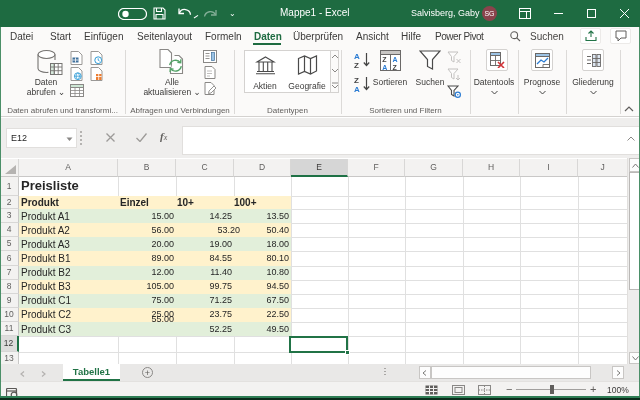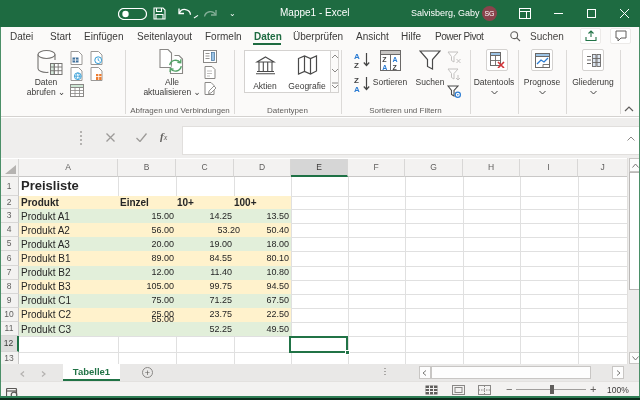--- a/index.html
+++ b/index.html
@@ -144,20 +144,21 @@
     <svg class="ab" style="left:90px;top:20px" width="13" height="14" viewBox="0 0 13 14">
       <path d="M1 .5h7.5l3.5 3.5V13.5H1z" fill="#fff" stroke="#9a9896" stroke-width="1"></path>
       <rect x="6" y="7" width="5.5" height="6" fill="#ed7d31"></rect>
       <path d="M6 9.5h5.5M8.7 7v6" stroke="#fff" stroke-width="0.8"></path>
     </svg>
     <svg class="ab" style="left:70px;top:37px" width="14" height="13" viewBox="0 0 14 13">
       <rect x="0.5" y="0.5" width="13" height="12" fill="#fff" stroke="#8a8886" stroke-width="1"></rect>
       <rect x="0.5" y="0.5" width="13" height="3" fill="#cde6d4" stroke="#8a8886" stroke-width="1"></rect>
       <path d="M0.5 6.5h13M0.5 9.5h13M5 3.5v9M9.5 3.5v9" stroke="#8a8886" stroke-width="0.8"></path>
     </svg>
+    <div class="glabel" style="left:2px;width:121px">Daten abrufen und transformi...</div>
 
     <svg class="ab" style="left:159px;top:2px" width="27" height="27" viewBox="0 0 27 27">
       <path d="M1 .5h8l3.5 3.5V18.5H1z" fill="#fff" stroke="#8a8886" stroke-width="1.1"></path>
       <path d="M15.5 6.5h4.5l3.5 3.5V24.5H11.5v-3" fill="#fff" stroke="#8a8886" stroke-width="1.1"></path>
       <path d="M10.7 16.2a6 6 0 0 1 10.8-2.4M22.3 17.2a6 6 0 0 1-10.8 2.4" fill="none" stroke="#52a266" stroke-width="1.4"></path>
       <path d="M21.9 10.3l-.2 3.4l-3.3-.4M11.1 23.1l.2-3.4l3.3.4" fill="none" stroke="#52a266" stroke-width="1.4"></path>
     </svg>
     <div class="btxt" style="left:132px;top:31px;width:80px">Alle<br>aktualisieren ⌄</div>
     <svg class="ab" style="left:203px;top:3px" width="14" height="13" viewBox="0 0 14 13">
       <rect x="0.5" y="0.5" width="13" height="12" fill="#fff" stroke="#8a8886" stroke-width="1"></rect>
@@ -272,20 +273,26 @@
     </div>
     <div class="btxt" style="left:568px;top:31px;width:50px">Gliederung</div>
     <svg class="ab" style="left:590px;top:43px" width="7" height="5" viewBox="0 0 7 5">
         <path d="M0.5 1l3 3l3-3" fill="none" stroke="#444" stroke-width="1"></path>
       </svg>
     <svg class="ab" style="left:624px;top:59px" width="10" height="6" viewBox="0 0 10 6">
         <path d="M1 5l4-4l4 4" fill="none" stroke="#605e5c" stroke-width="1.2"></path>
       </svg>
   </div>
   <div class="fbar">
+    <div class="namebox">
+      <span class="ab" style="left:4px;top:4px;font-size:9px;color:#262626">E12</span>
+      <svg class="ab" style="left:59px;top:8px" width="7" height="5" viewBox="0 0 7 5">
+          <path d="M0.5 0.5l3 3.5l3-3.5" fill="#8a8886"></path>
+        </svg>
+    </div>
     <div class="ab" style="left:80px;top:13px;width:2px;height:14px;background:repeating-linear-gradient(#b5b3b1 0 2px,#f1f0ef 2px 4px)"></div>
     <svg class="ab" style="left:106px;top:15px" width="9" height="9" viewBox="0 0 9 9">
         <path d="M0.5 0.5l8 8M8.5 0.5l-8 8" stroke="#9c9a98" stroke-width="1.3"></path>
       </svg>
     <svg class="ab" style="left:136px;top:15px" width="11" height="9" viewBox="0 0 11 9">
         <path d="M0.5 5l3.5 3.5L10.5 0.5" fill="none" stroke="#9c9a98" stroke-width="1.3"></path>
       </svg>
     <span class="ab" style="left:160px;top:12px;font-size:11px;font-style:italic;color:#605e5c;font-family:'Liberation Serif',serif"><b>f</b><span style="font-size:8px">x</span></span>
     <div class="finput"></div>
     <svg class="ab" style="left:627px;top:18px" width="8" height="5" viewBox="0 0 8 5">

